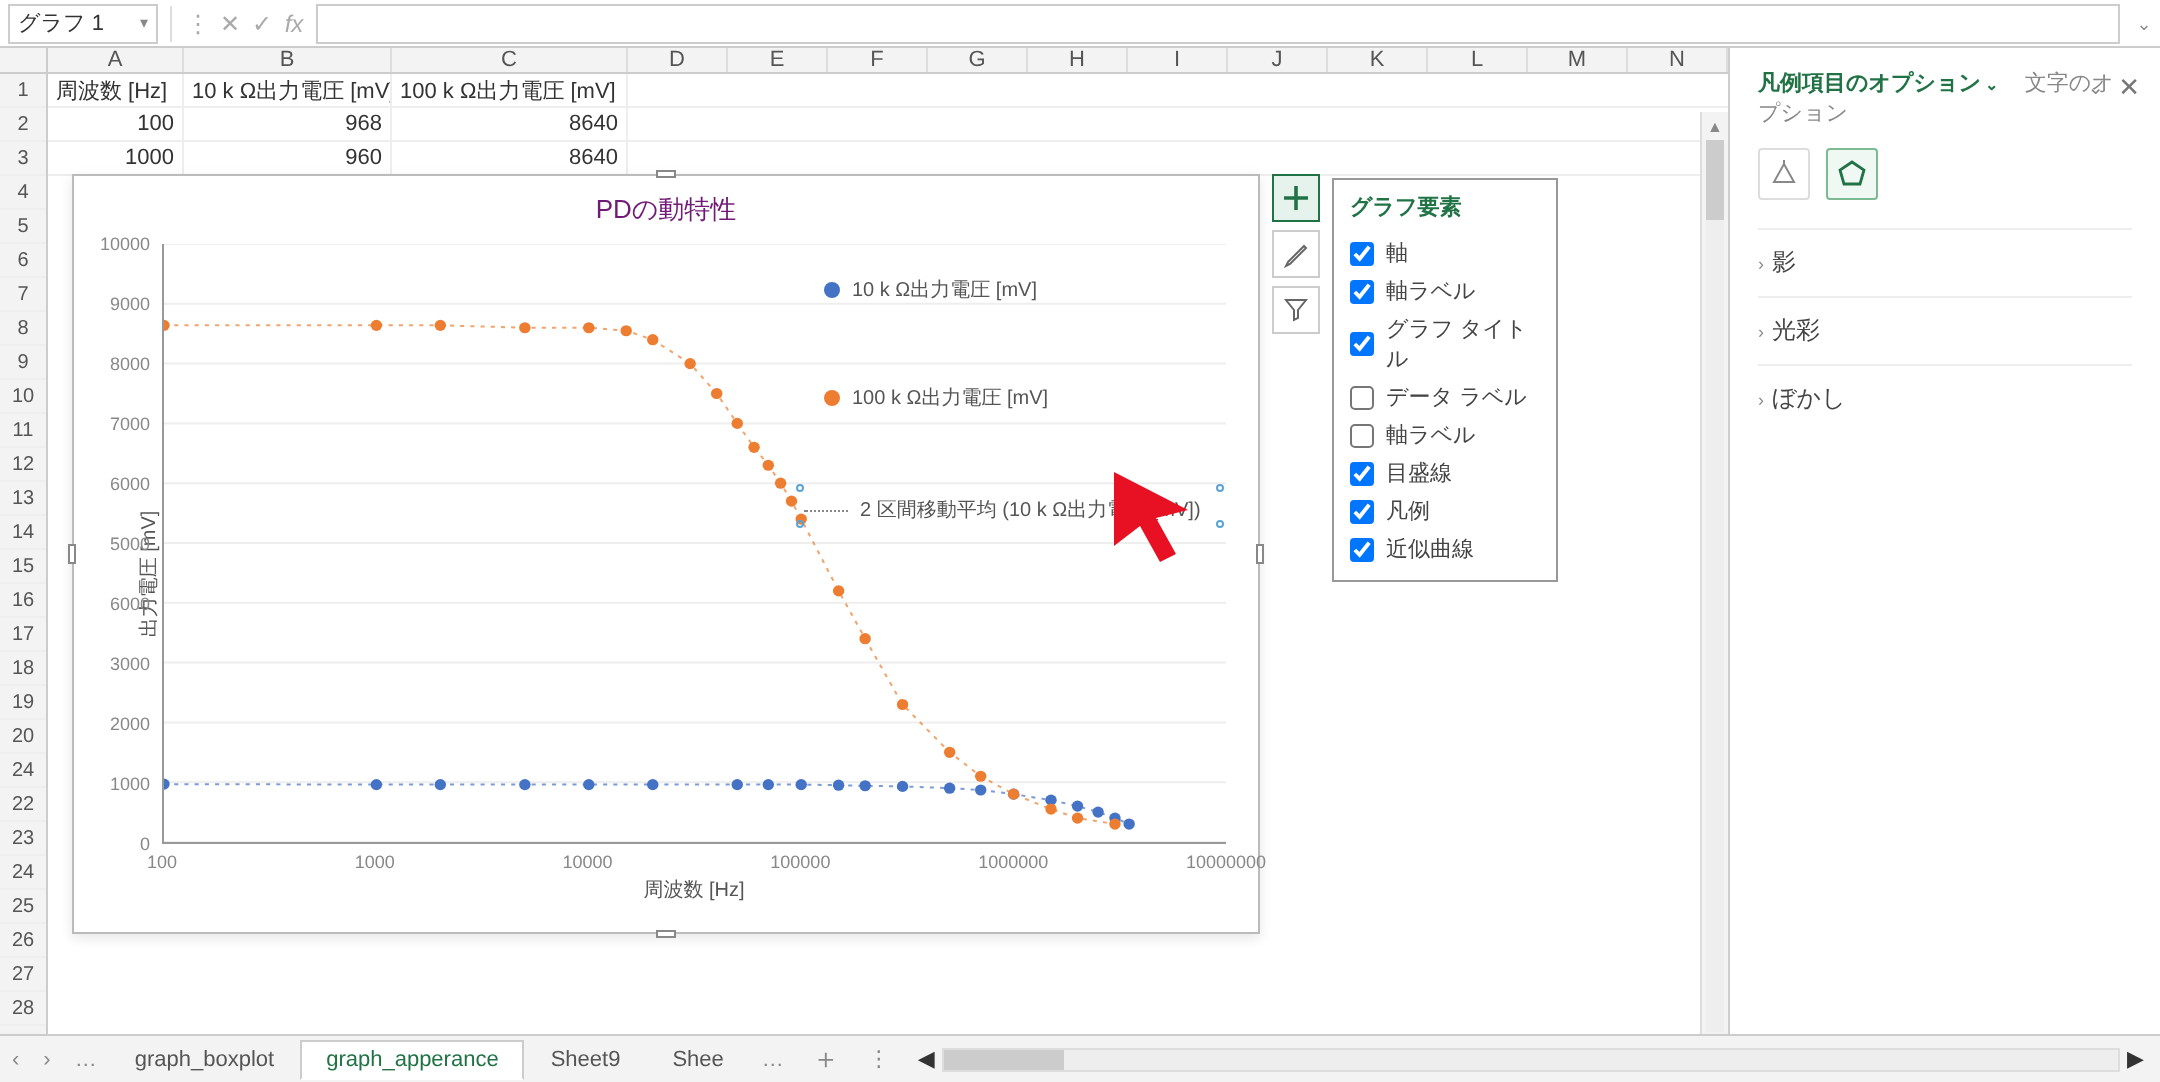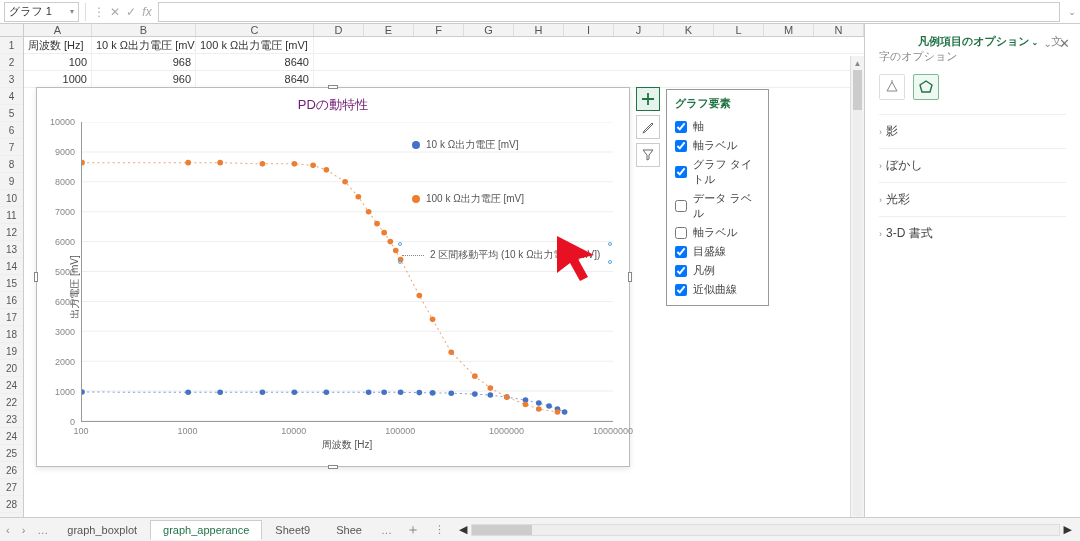--- a/index.html
+++ b/index.html
@@ -57,32 +57,32 @@
 .legend-entry .marker { width: 8px; height: 8px; border-radius: 50%; }
 .dots-sel { position: absolute; width: 4px; height: 4px; border-radius: 50%; border: 1px solid #5ba3d6; background: transparent; }
 .dashed-line { position: absolute; border-top: 1px dotted #aaa; }
 
 
 .flyout { position: absolute; left: 612px; top: 50px; width: 26px; display: flex; flex-direction: column; gap: 4px; }
 .fly-btn { width: 24px; height: 24px; border: 1px solid #ccc; background: #fff; display: flex; align-items: center; justify-content: center; font-size: 13px; color: #217346; }
 .fly-btn.active { border: 1px solid #217346; background: #e6f2ec; }
 
 
-.chart-elems { position: absolute; left: 642px; top: 52px; width: 103px; background: #fff; border: 1px solid #999; padding: 6px 8px; font-size: 11px; }
+.chart-elems { position: absolute; left: 642px; top: 52px; width: 113px; background: #fff; border: 1px solid #999; padding: 6px 8px; font-size: 11px; }
 .chart-elems .hdr { font-weight: bold; margin-bottom: 6px; color: #217346; }
 .ce-row { display: flex; align-items: center; gap: 6px; padding: 2px 0; color: #444; }
 .ce-row input { width: 12px; height: 12px; }
 
 
 .right-panel { width: 244px; border-left: 1px solid #ccc; background: #fff; padding: 10px 14px; position: relative; }
 .rp-title { font-size: 17px; color: #333; margin-bottom: 8px; }
 .rp-close { position: absolute; right: 10px; top: 12px; color: #777; font-size: 13px; cursor: pointer; }
 .rp-chev { position: absolute; right: 28px; top: 14px; color: #888; font-size: 10px; }
 .rp-sub { font-size: 11px; margin-bottom: 10px; }
-.rp-sub .opt1 { color: #217346; font-weight: bold; margin-left: 39px; }
+.rp-sub .opt1 { color: #217346; font-weight: bold; }
 .rp-sub .opt1 .car { font-size: 8px; margin-left: 2px; }
 .rp-sub .opt2 { color: #888; margin-left: 10px; }
 .rp-icons { display: flex; gap: 8px; margin-bottom: 14px; }
 .rp-ico { width: 26px; height: 26px; border: 1px solid #ddd; display: flex; align-items: center; justify-content: center; color: #888; border-radius: 2px; }
 .rp-ico.active { border: 1px solid #7db993; background: #f0f8f3; color: #217346; }
 .rp-section { padding: 8px 0; font-size: 12px; color: #444; border-top: 1px solid #eee; }
 .rp-section .caret { color: #888; font-size: 9px; margin-right: 4px; }
 
 
 .red-arrow { position: absolute; width: 50px; height: 50px; }
@@ -394,23 +394,22 @@
               <path d="M3 12l5-9 5 9z M8 3v-2" fill="none" stroke="#888"></path>
             </svg>
         </div>
         <div class="rp-ico active">
           <svg width="16" height="16">
               <path d="M8 2l6 4-2 7H4l-2-7z" fill="none" stroke="#217346" stroke-width="1.4"></path>
             </svg>
         </div>
       </div>
       <div class="rp-section"><span class="caret">›</span><span>影</span></div>
+      <div class="rp-section"><span class="caret">›</span><span>光彩</span></div>
       <div class="rp-section"><span class="caret">›</span><span>ぼかし</span></div>
-      <div class="rp-section"><span class="caret">›</span><span>光彩</span></div>
-      <div class="rp-section"><span class="caret">›</span><span>3-D 書式</span></div>
     </div>
   </div>
 
   <div class="tabs">
     <span class="nav">‹</span>
     <span class="nav">›</span>
     <span class="nav">…</span>
     <div class="tab">graph_boxplot</div>
     <div class="tab active">graph_apperance</div>
     <div class="tab">Sheet9</div>

